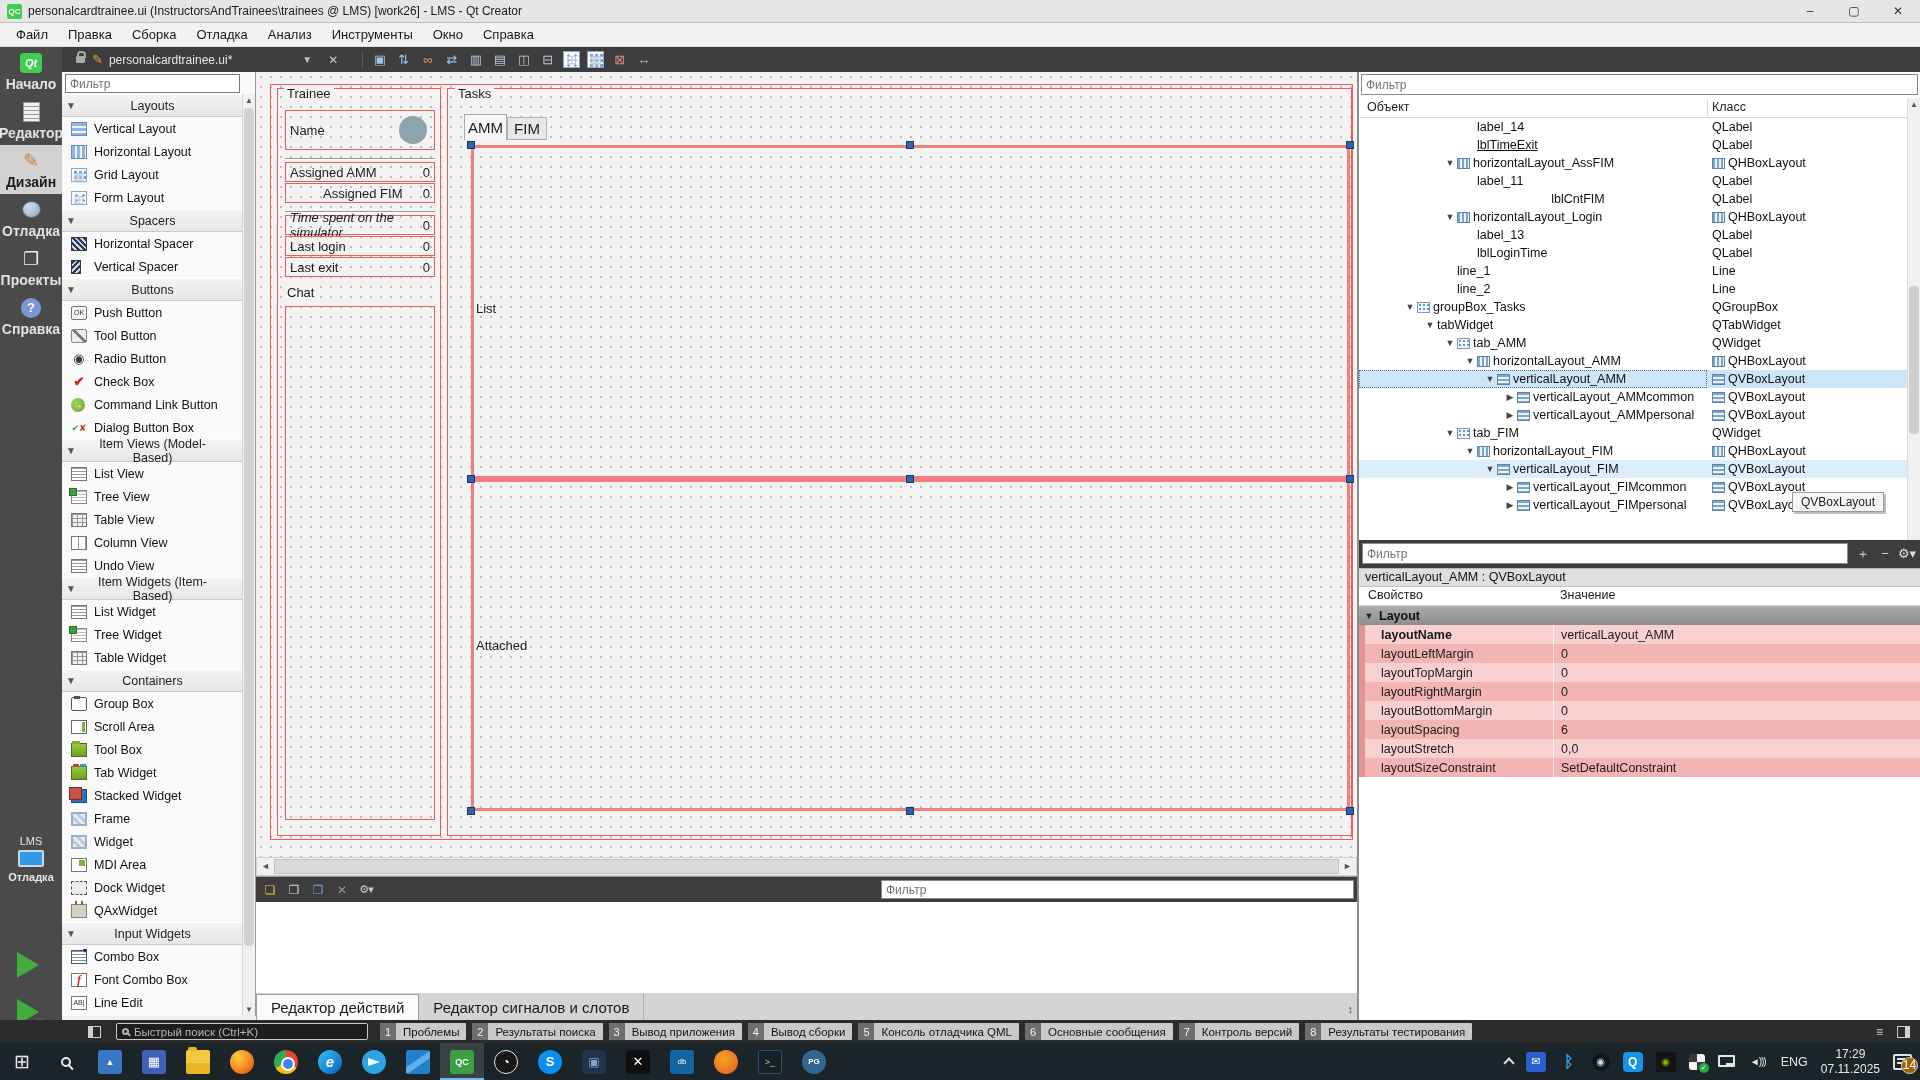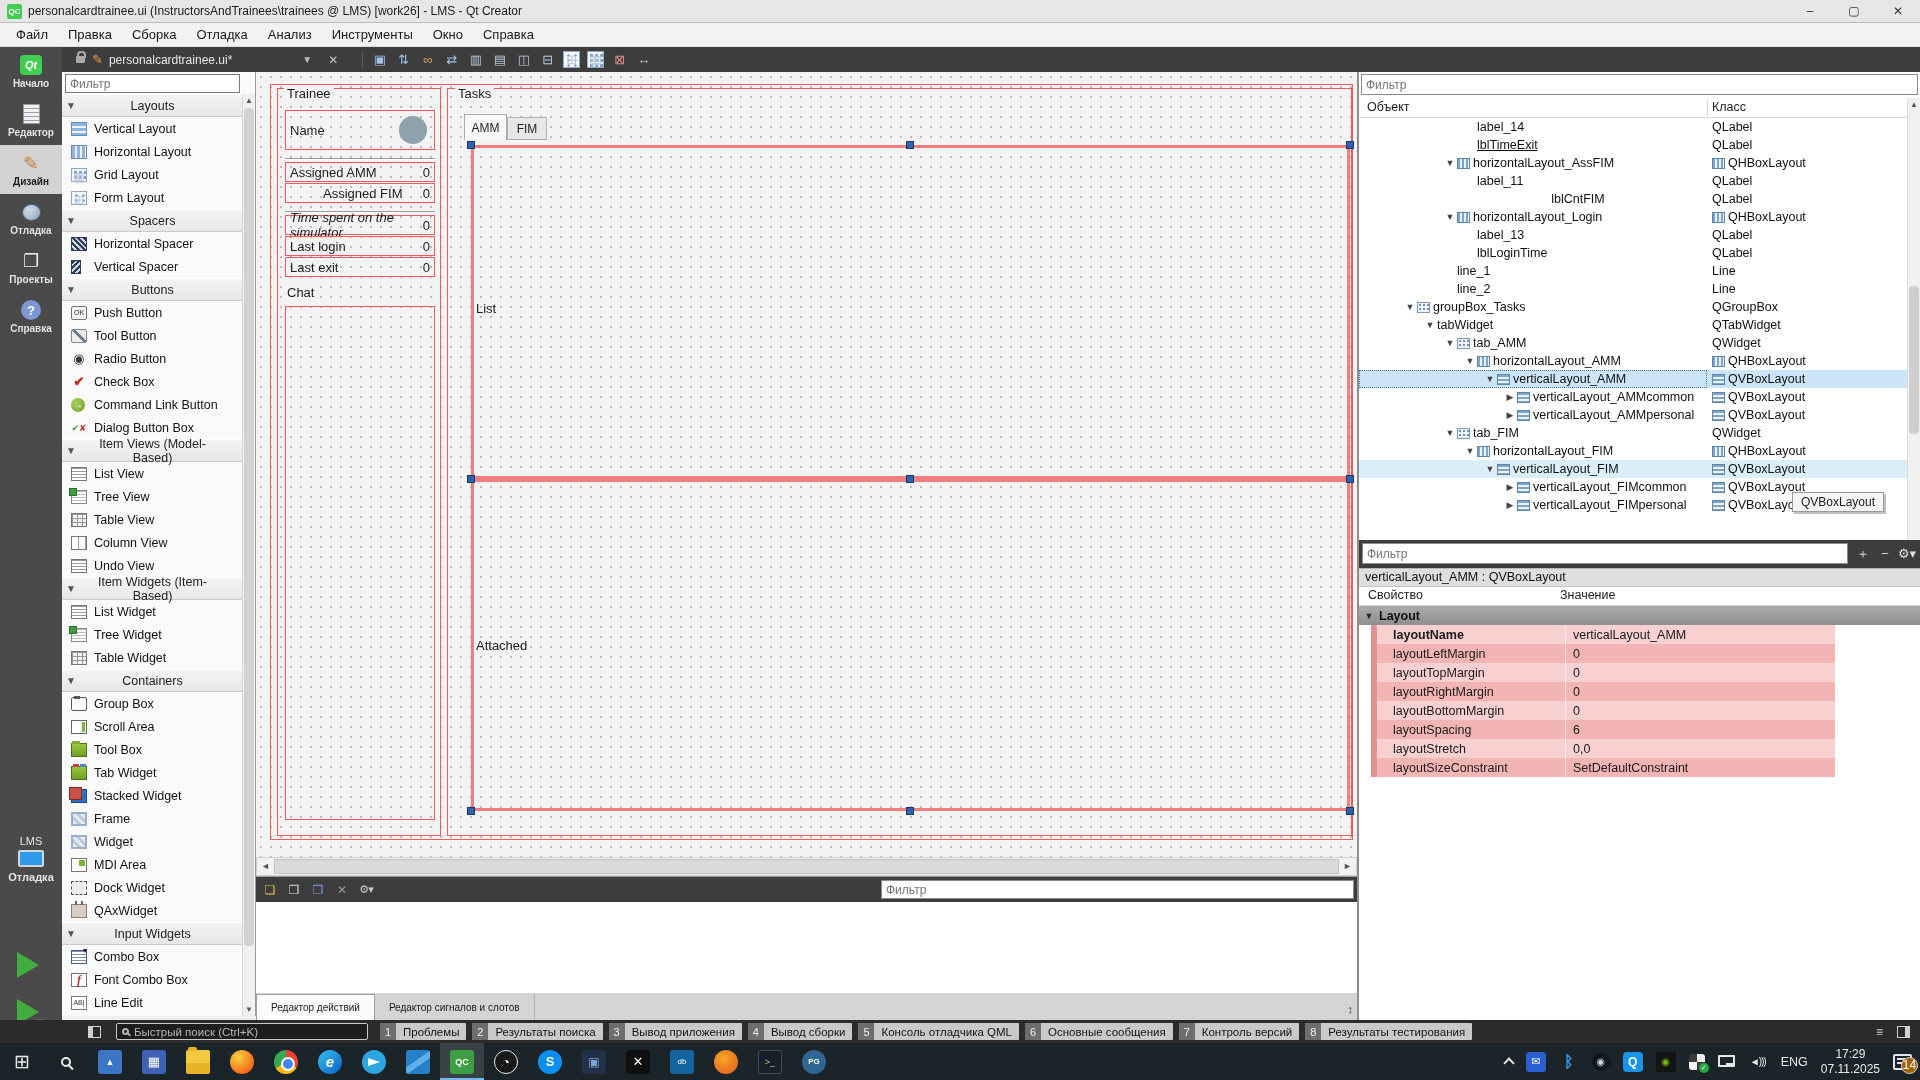--- a/index.html
+++ b/index.html
@@ -44,21 +44,21 @@
   .splitter-vertical-icon::before{content:"⊟";color:#b9c8da}
   .form-layout-icon::before{content:"⊞";color:#b9c8da}
   .grid-layout-icon::before{content:"▦";color:#b9c8da}
   .break-layout-icon::before{content:"⊠";color:#d98a8a}
   .adjust-size-icon::before{content:"↔";color:#b9c8da}
 
   
   .mode-sidebar{position:absolute;left:0;top:47px;width:62px;height:973px;background:#4a4a4a}
   .mode-item{height:49px;display:flex;flex-direction:column;align-items:center;justify-content:center;gap:2px}
   .mode-item.sel{background:#d2d2d2}
-  .mode-label{font-size:10px;font-weight:bold;color:#e2e2e2}
+  .mode-label{font-size:14px;font-weight:bold;color:#e2e2e2}
   .mode-item.sel .mode-label{color:#1a1a1a}
   .mode-ico{height:22px;display:flex;align-items:center;justify-content:center}
   .qt-logo-icon{width:22px;height:20px;background:#41cd52;border-radius:4px;color:#fff;
     font-weight:bold;font-style:italic;font-size:11px;display:flex;align-items:center;justify-content:center}
   .editor-icon{width:17px;height:20px;background:#f1f1f1;border:1px solid #999;
     background-image:repeating-linear-gradient(#f1f1f1 0 3px,#8fa3b5 3px 4px)}
   .design-icon::before{content:"✎";font-size:19px;color:#c8803a}
   .debug-icon{width:19px;height:17px;border-radius:50%;border:1px solid #55657a;
     background:radial-gradient(circle at 35% 30%,#d3dde8,#8fa3bd)}
   .projects-icon::before{content:"❐";font-size:18px;color:#ececec}
@@ -155,21 +155,21 @@
 
   
   .canvas{position:absolute;left:256px;top:72px;width:1101px;height:785px;background-color:#f3f3f3;
     background-image:radial-gradient(#bdbdbd 0.9px,transparent 1.1px);background-size:10px 10px;overflow:hidden}
   .rbox{position:absolute;border:1px solid #ee5c5c}
   .gtitle{position:absolute;font-size:13px;color:#1c1c1c;background:#f3f3f3;padding:0 3px;line-height:15px}
   .frow{position:absolute;border:1px solid #ee5c5c;display:flex;align-items:center;
     justify-content:space-between;padding:0 4px;font-size:13px;color:#1c1c1c}
   .fsep{position:absolute;height:2px;border-top:1px solid #9a9a9a;border-bottom:1px solid #fff}
   .avatar{position:absolute;border-radius:50%;background:#8fa3ae}
-  .tab{position:absolute;font-size:12px;display:flex;align-items:center;justify-content:center;color:#1c1c1c}
+  .tab{position:absolute;font-size:15px;display:flex;align-items:center;justify-content:center;color:#1c1c1c}
   .tab.active{background:#f7f7f7;border:1px solid #ababab;border-bottom:none;z-index:2}
   .tab.inactive{background:#e7e7e7;border:1px solid #b5b5b5;border-bottom:1px solid #ababab}
   .sel-layout{position:absolute;border:3px solid #f47e7e}
   .handle{position:absolute;width:8px;height:8px;background:#2e62ac;border:1px solid #16396e;z-index:3}
   .canvas-label{position:absolute;font-size:13px;color:#1c1c1c}
   .hscroll{position:absolute;left:256px;top:857px;width:1101px;height:19px;background:#f1f1f1;border:1px solid #cfcfcf}
   .hscroll .ar{position:absolute;top:0;width:17px;height:17px;font-size:9px;color:#555;text-align:center;line-height:17px}
   .hthumb{position:absolute;left:17px;top:1px;height:15px;width:1065px;background:#dadada;border:1px solid #c2c2c2}
 
   
@@ -179,21 +179,21 @@
   .new-action-icon::before{content:"❏";color:#e8c84a}
   .copy-action-icon::before{content:"❐";color:#d8d8d8}
   .paste-action-icon::before{content:"❒";color:#7aa0e0}
   .delete-action-icon::before{content:"✕";color:#9a9a9a}
   .configure-icon::before{content:"⚙▾";color:#c9c9c9;font-size:11px;letter-spacing:-1px}
   .ae-filter{position:absolute;left:625px;top:3px;width:473px;height:19px;border:1px solid #8a8a8a;
     background:#fff;font-size:12px;padding:0 4px;font-family:"Liberation Sans",sans-serif}
   .ae-header{position:absolute;left:0;top:25px;width:1101px;height:21px;background:#fdfdfd;border-bottom:1px solid #e3e3e3;display:flex}
   .ae-col{height:21px;display:flex;align-items:center;padding-left:4px;font-size:12.5px;color:#222;border-right:1px solid #e0e0e0}
   .ae-tabs{position:absolute;left:0;bottom:0;width:1101px;height:27px;background:#d4d4d4;display:flex;align-items:flex-end}
-  .ae-tab{height:26px;display:flex;align-items:center;padding:0 14px;font-size:10px;color:#1a1a1a;
+  .ae-tab{height:26px;display:flex;align-items:center;padding:0 14px;font-size:15px;color:#1a1a1a;
     border-right:1px solid #b0b0b0}
   .ae-tab.active{background:#fbfbfb;border:1px solid #a0a0a0;border-bottom:none}
   .pane-expander{position:absolute;right:4px;bottom:5px;font-size:11px;color:#444}
 
   
   .right-panel{position:absolute;left:1357px;top:72px;width:563px;height:948px;background:#fff;border-left:2px solid #8e8e8e}
   .oi-filter{position:absolute;left:2px;top:2px;width:557px;height:21px;border:1px solid #8a8a8a;background:#fff;
     font-size:12px;padding:0 4px;font-family:"Liberation Sans",sans-serif}
   .oi-header{position:absolute;left:0;top:26px;width:561px;height:20px;border-bottom:1px solid #dadada;background:#fff}
   .oi-header .c1{position:absolute;left:8px;top:2px;font-size:12.5px;color:#222}
@@ -227,21 +227,21 @@
   .prop-btn{position:absolute;top:3px;width:20px;height:21px;color:#dcdcdc;font-size:13px;text-align:center;line-height:21px}
   .prop-objbar{position:absolute;left:0;top:496px;width:561px;height:19px;background:#dedede;
     border-top:1px solid #b8b8b8;border-bottom:1px solid #c6c6c6;font-size:12.5px;color:#111;padding:1px 6px}
   .prop-cols{position:absolute;left:0;top:515px;width:561px;height:19px;background:#fff;border-bottom:1px solid #d8d8d8}
   .prop-cols .c1{position:absolute;left:9px;top:1px;font-size:12.5px;color:#222}
   .prop-cols .c2{position:absolute;left:201px;top:1px;font-size:12.5px;color:#222}
   .prop-section{position:absolute;left:0;top:534px;width:561px;height:19px;
     background:linear-gradient(#ababab,#8f8f8f);display:flex;align-items:center;font-size:12.5px}
   .prop-section .chev{width:20px;text-align:center;font-size:9px;color:#222}
   .prop-section .sec-label{font-weight:bold;color:#101010}
-  .prop-rows{position:absolute;left:12px;top:553px;width:464px}
+  .prop-rows{position:absolute;left:0;top:553px;width:561px}
   .prop-row{height:19px;display:flex;font-size:12.5px;color:#1a1a1a}
   .prop-row.dark{background:#f3b4b4}
   .prop-row.light{background:#f9d0d0}
   .pr-stripe{width:6px;flex:0 0 6px;background:#e29494}
   .pr-name{width:188px;flex:0 0 188px;display:flex;align-items:center;padding-left:16px;overflow:hidden}
   .pr-val{flex:1;display:flex;align-items:center;padding-left:7px;border-left:1px solid rgba(255,255,255,.6);overflow:hidden}
 
   
   .statusbar{position:absolute;left:0;top:1020px;width:1920px;height:23px;background:#2b2b2b;display:flex;align-items:center}
   .sb-toggle{width:13px;height:12px;border:1px solid #cfcfcf;margin-left:88px;position:relative}

